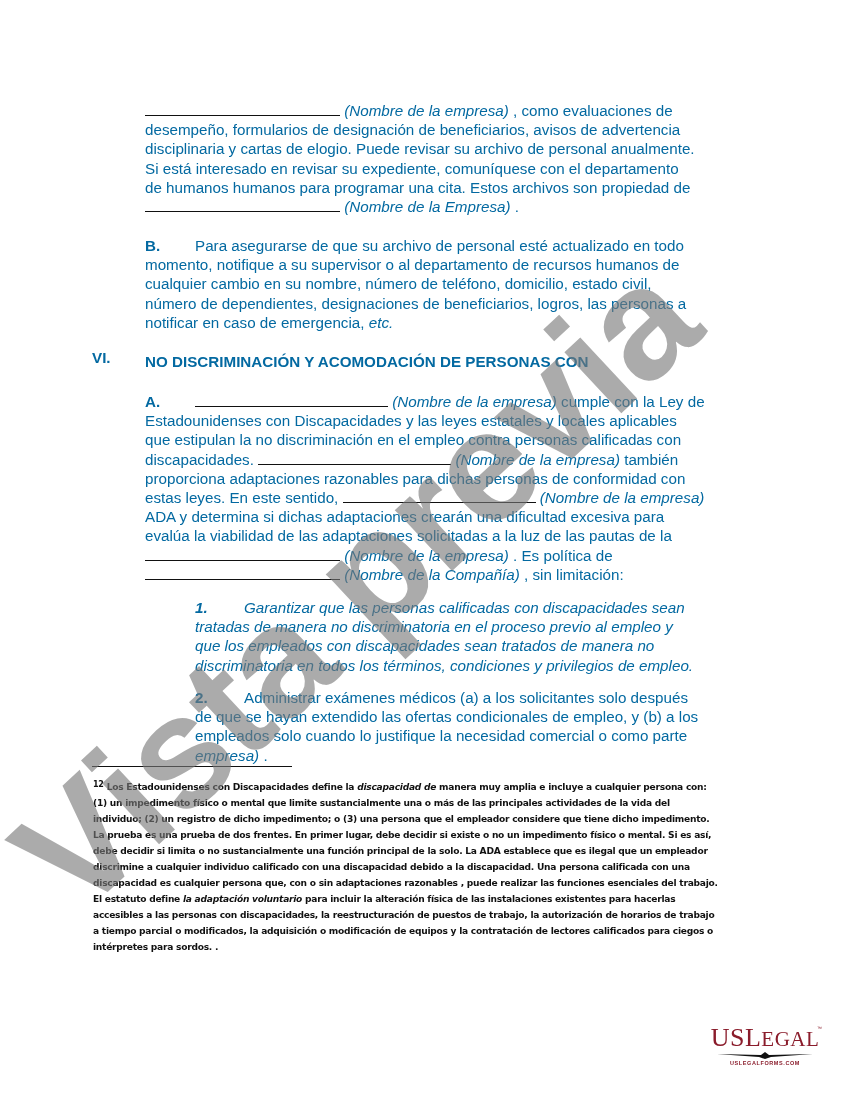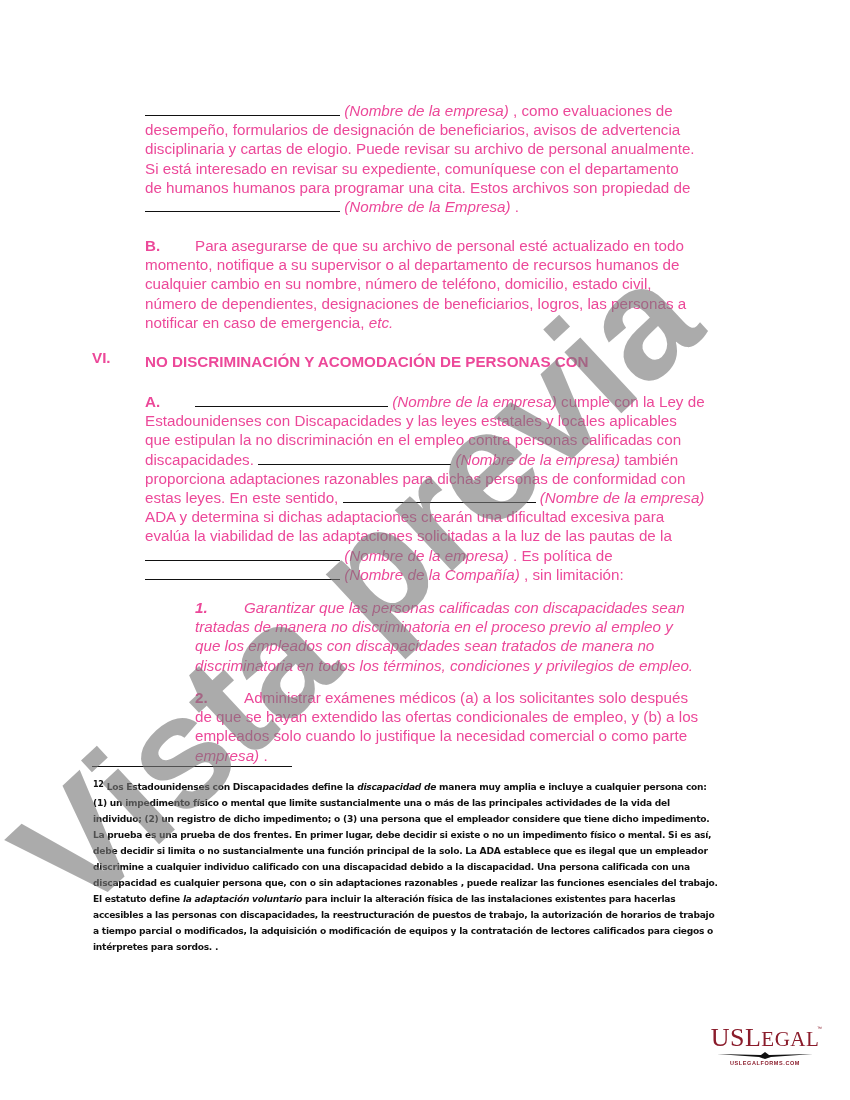--- a/index.html
+++ b/index.html
@@ -1,18 +1,18 @@
 <!DOCTYPE html>
 <html><head>
   <meta charset="utf-8">
   <style>
     html, body { margin: 0; padding: 0; background: #ffffff; }
     body { width: 850px; height: 1100px; position: relative; overflow: hidden; }
     .page { position: absolute; left: 0; top: 0; width: 850px; height: 1100px; background: #fff; }
-    .txt { font-family: "Liberation Sans", sans-serif; font-size: 15.2px; line-height: 19.2px; color: #ec4899; }
+    .txt { font-family: "Liberation Sans", sans-serif; font-size: 15.2px; line-height: 19.2px; color: #0369a1; }
     .para { position: absolute; left: 145px; width: 640px; }
     .blank { display: inline-block; border-bottom: 1px solid #111; height: 14px; vertical-align: baseline; }
     .it { font-style: italic; }
     .lbl { display: inline-block; width: 50px; font-weight: bold; }
     .heading { position: absolute; left: 92px; top: 340px; width: 680px; font-weight: bold; }
     .heading .num { position: absolute; left: 0; top: 8px; text-align: center; }
     .heading .ttl { position: absolute; left: 53px; top: 0; width: 560px; margin-top: 12px; }
     .heading sup { font-size: 9px; vertical-align: top; position: relative; top: -2px; margin-left: 2px; }
     .sub { position: absolute; left: 195px; width: 560px; }
     .sub .lbl { width: 49px; }

